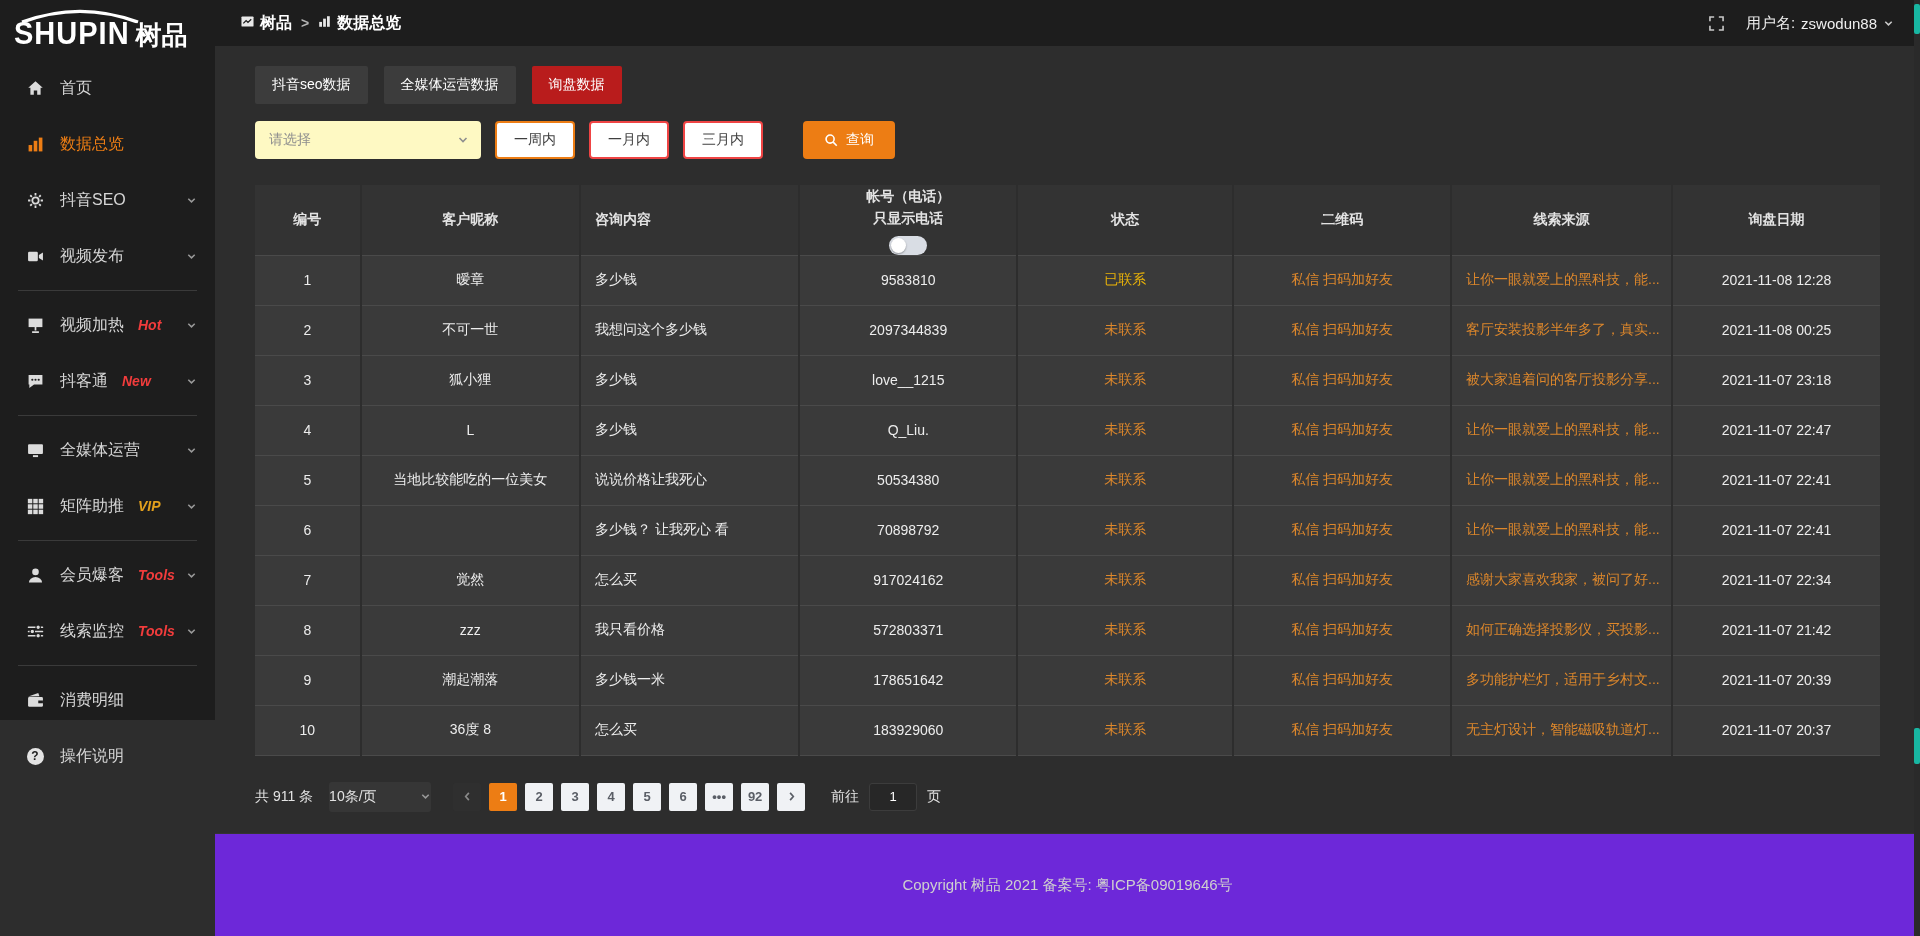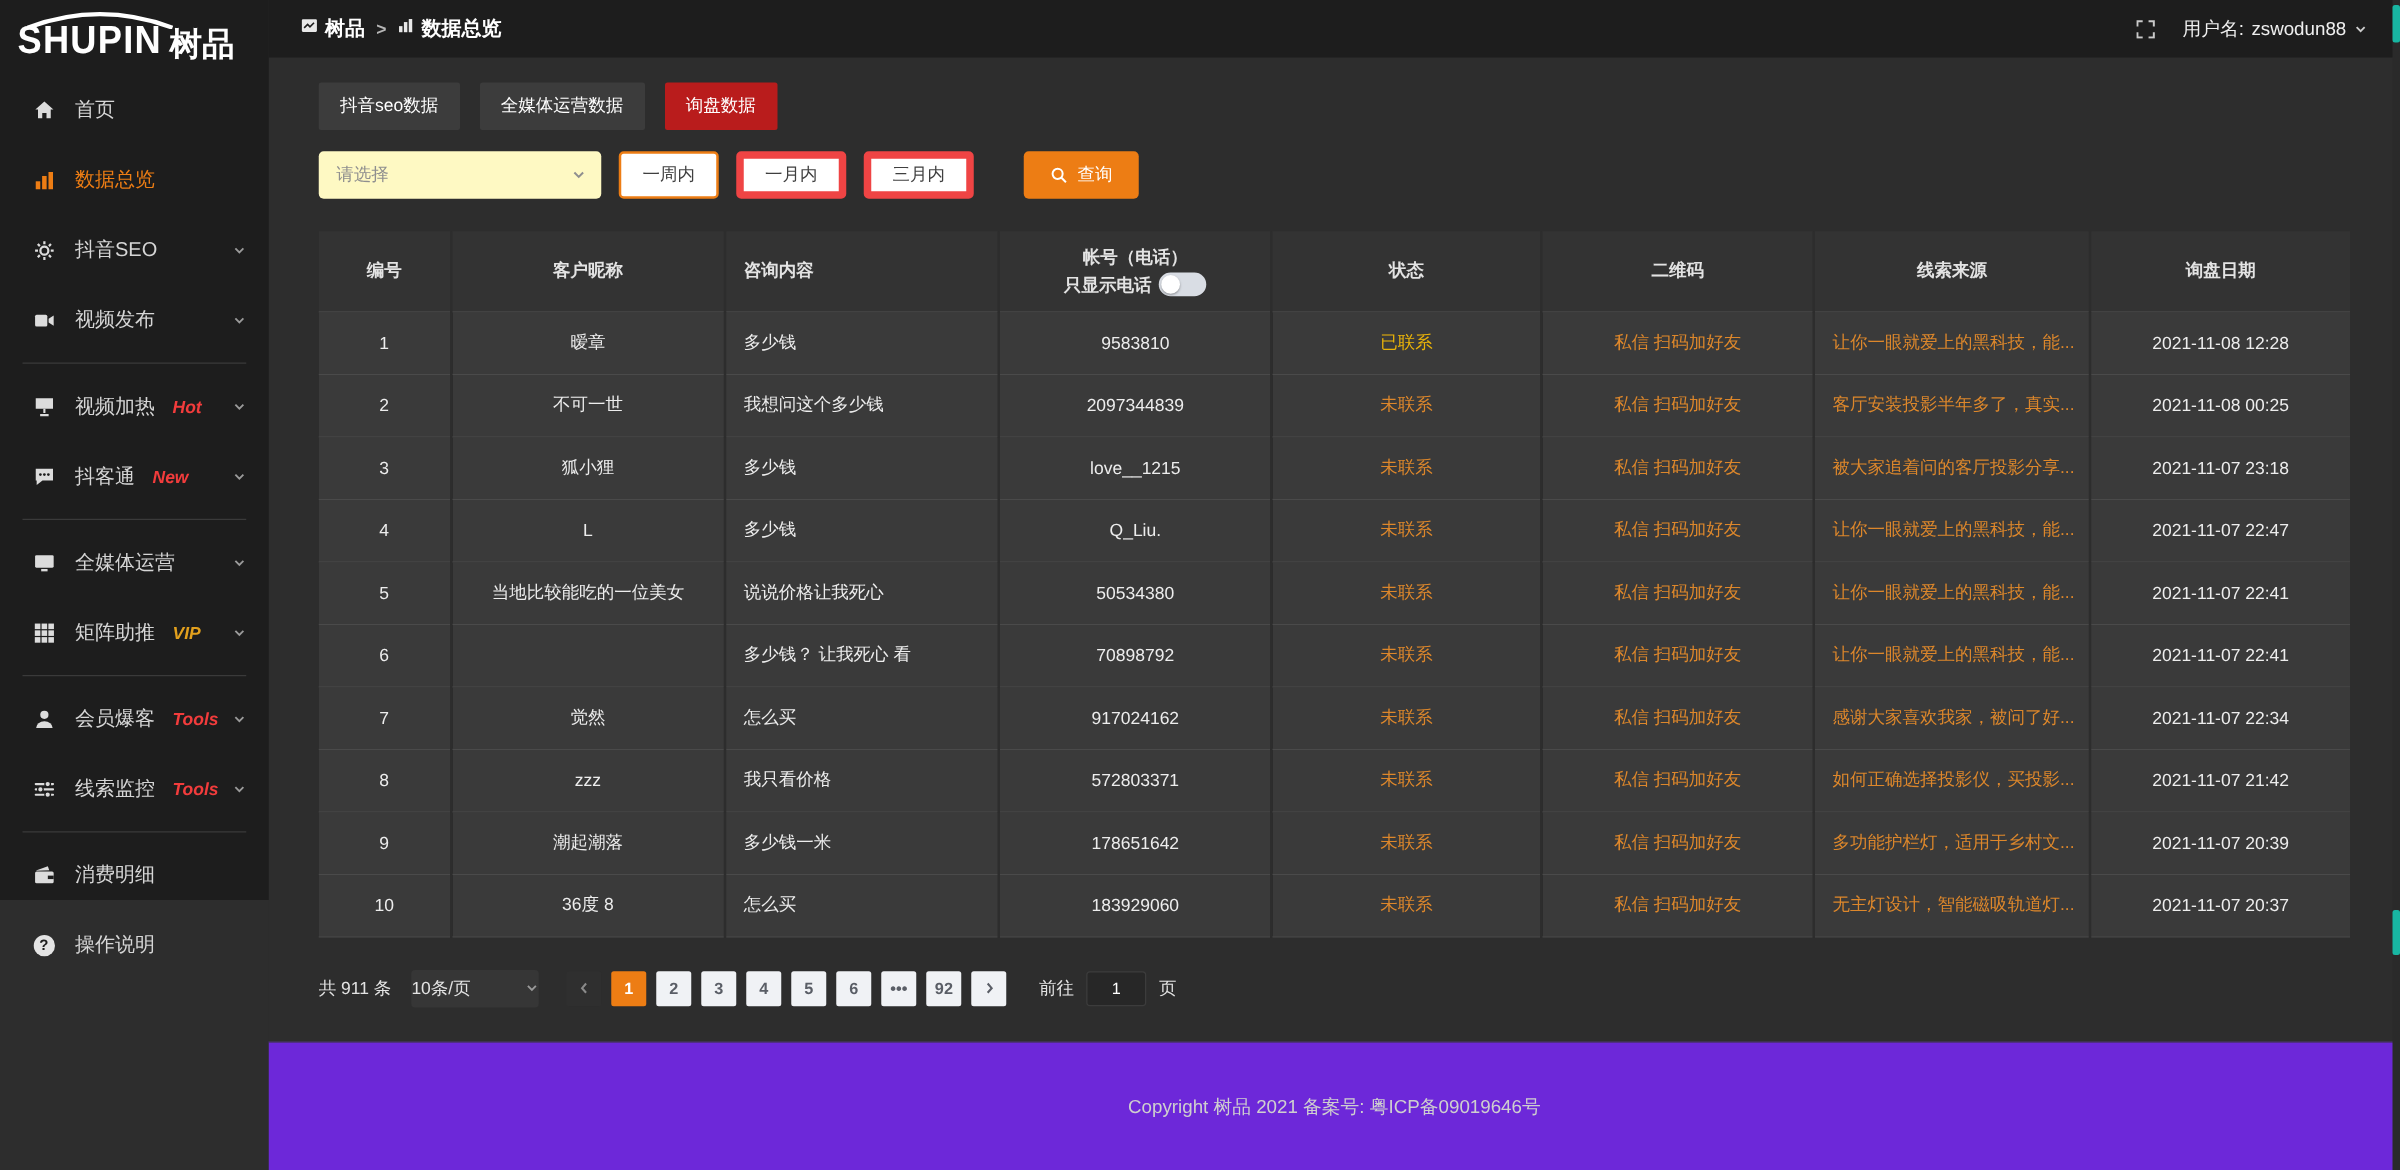--- a/index.html
+++ b/index.html
@@ -43,41 +43,41 @@
   .content { position:absolute; left:215px; right:0; top:46px; bottom:0; background:#2d2d2d; }
   .tabs-row { display:flex; gap:16px; margin:20px 0 0 40px; }
   .tab { background:#3c3c3c; color:#fff; font-size:14px; padding:10px 17px; cursor:pointer; border-radius:2px; }
   .tab.active { background:#b91c1c; }
 
   .filter-row { display:flex; align-items:center; margin:17px 0 0 40px; }
   .f-select { width:226px; height:38px; background:#fef9c3; border-radius:4px; color:#8f8f8f;
     font-size:14px; display:flex; align-items:center; justify-content:space-between;
     padding:0 12px 0 14px; cursor:pointer; }
   .period-btn { height:38px; padding:0 17px; background:#fff; color:#3f3f3f; font-size:14px;
-    border:6px solid #ef4444; border-radius:4px; margin-left:14px; display:flex; align-items:center; cursor:pointer; }
+    border:2px solid #ef4444; border-radius:4px; margin-left:14px; display:flex; align-items:center; cursor:pointer; }
   .period-btn.active { border:2px solid #ED7D14; color:#3f3f3f; }
   .query-btn { height:38px; padding:0 21px; margin-left:40px; background:#ED7D14; border-radius:4px;
     color:#fff; font-size:14px; display:flex; align-items:center; gap:7px; cursor:pointer; }
 
   
   .tbl-wrap { margin:26px 40px 0 40px; }
   table { width:100%; border-collapse:collapse; table-layout:fixed; }
   th, td { border-right:2px solid #2d2d2d; border-bottom:1px solid #4a4a4a; font-weight:normal; }
   th:last-child, td:last-child { border-right:none; }
   thead th { background:#333333; color:#e3e3e3; font-size:14px; font-weight:bold; height:64px;
     text-align:center; padding:0 14px; }
   thead th.left { text-align:left; }
   tbody td { background:#3a3a3a; color:#ededed; font-size:14px; height:50px; text-align:center;
     padding:0 14px; white-space:nowrap; overflow:hidden; }
   tbody td.left { text-align:left; }
   td.orange { color:#DD872B; }
   td.st-no { color:#DD872B; }
   td.st-yes { color:#eab308;margin-top:47px; }
   .th-account { line-height:1.6; }
-  .toggle-line { display:flex; align-items:center; justify-content:center; gap:6px; }
+  .toggle-line { display:flex; align-items:center; justify-content:center; gap:6px;flex-direction:column; }
   .switch { width:38px; height:19px; border-radius:10px; background:#d9dde4; position:relative;
     display:inline-block; cursor:pointer; flex:none; }
   .switch::after { content:""; position:absolute; left:2px; top:2px; width:15px; height:15px;
     border-radius:50%; background:#fff; box-shadow:0 1px 2px rgba(0,0,0,.35); }
 
   
   .pager { display:flex; align-items:center; margin:26px 0 0 40px; color:#e3e3e3; font-size:14px; }
   .pg-total { margin-right:16px; }
   .pg-size { width:102px; height:30px; background:#363636; border-radius:3px; display:flex;
     align-items:center; justify-content:space-between; gap:8px; cursor:pointer; margin-right:22px; color:#e3e3e3; }

